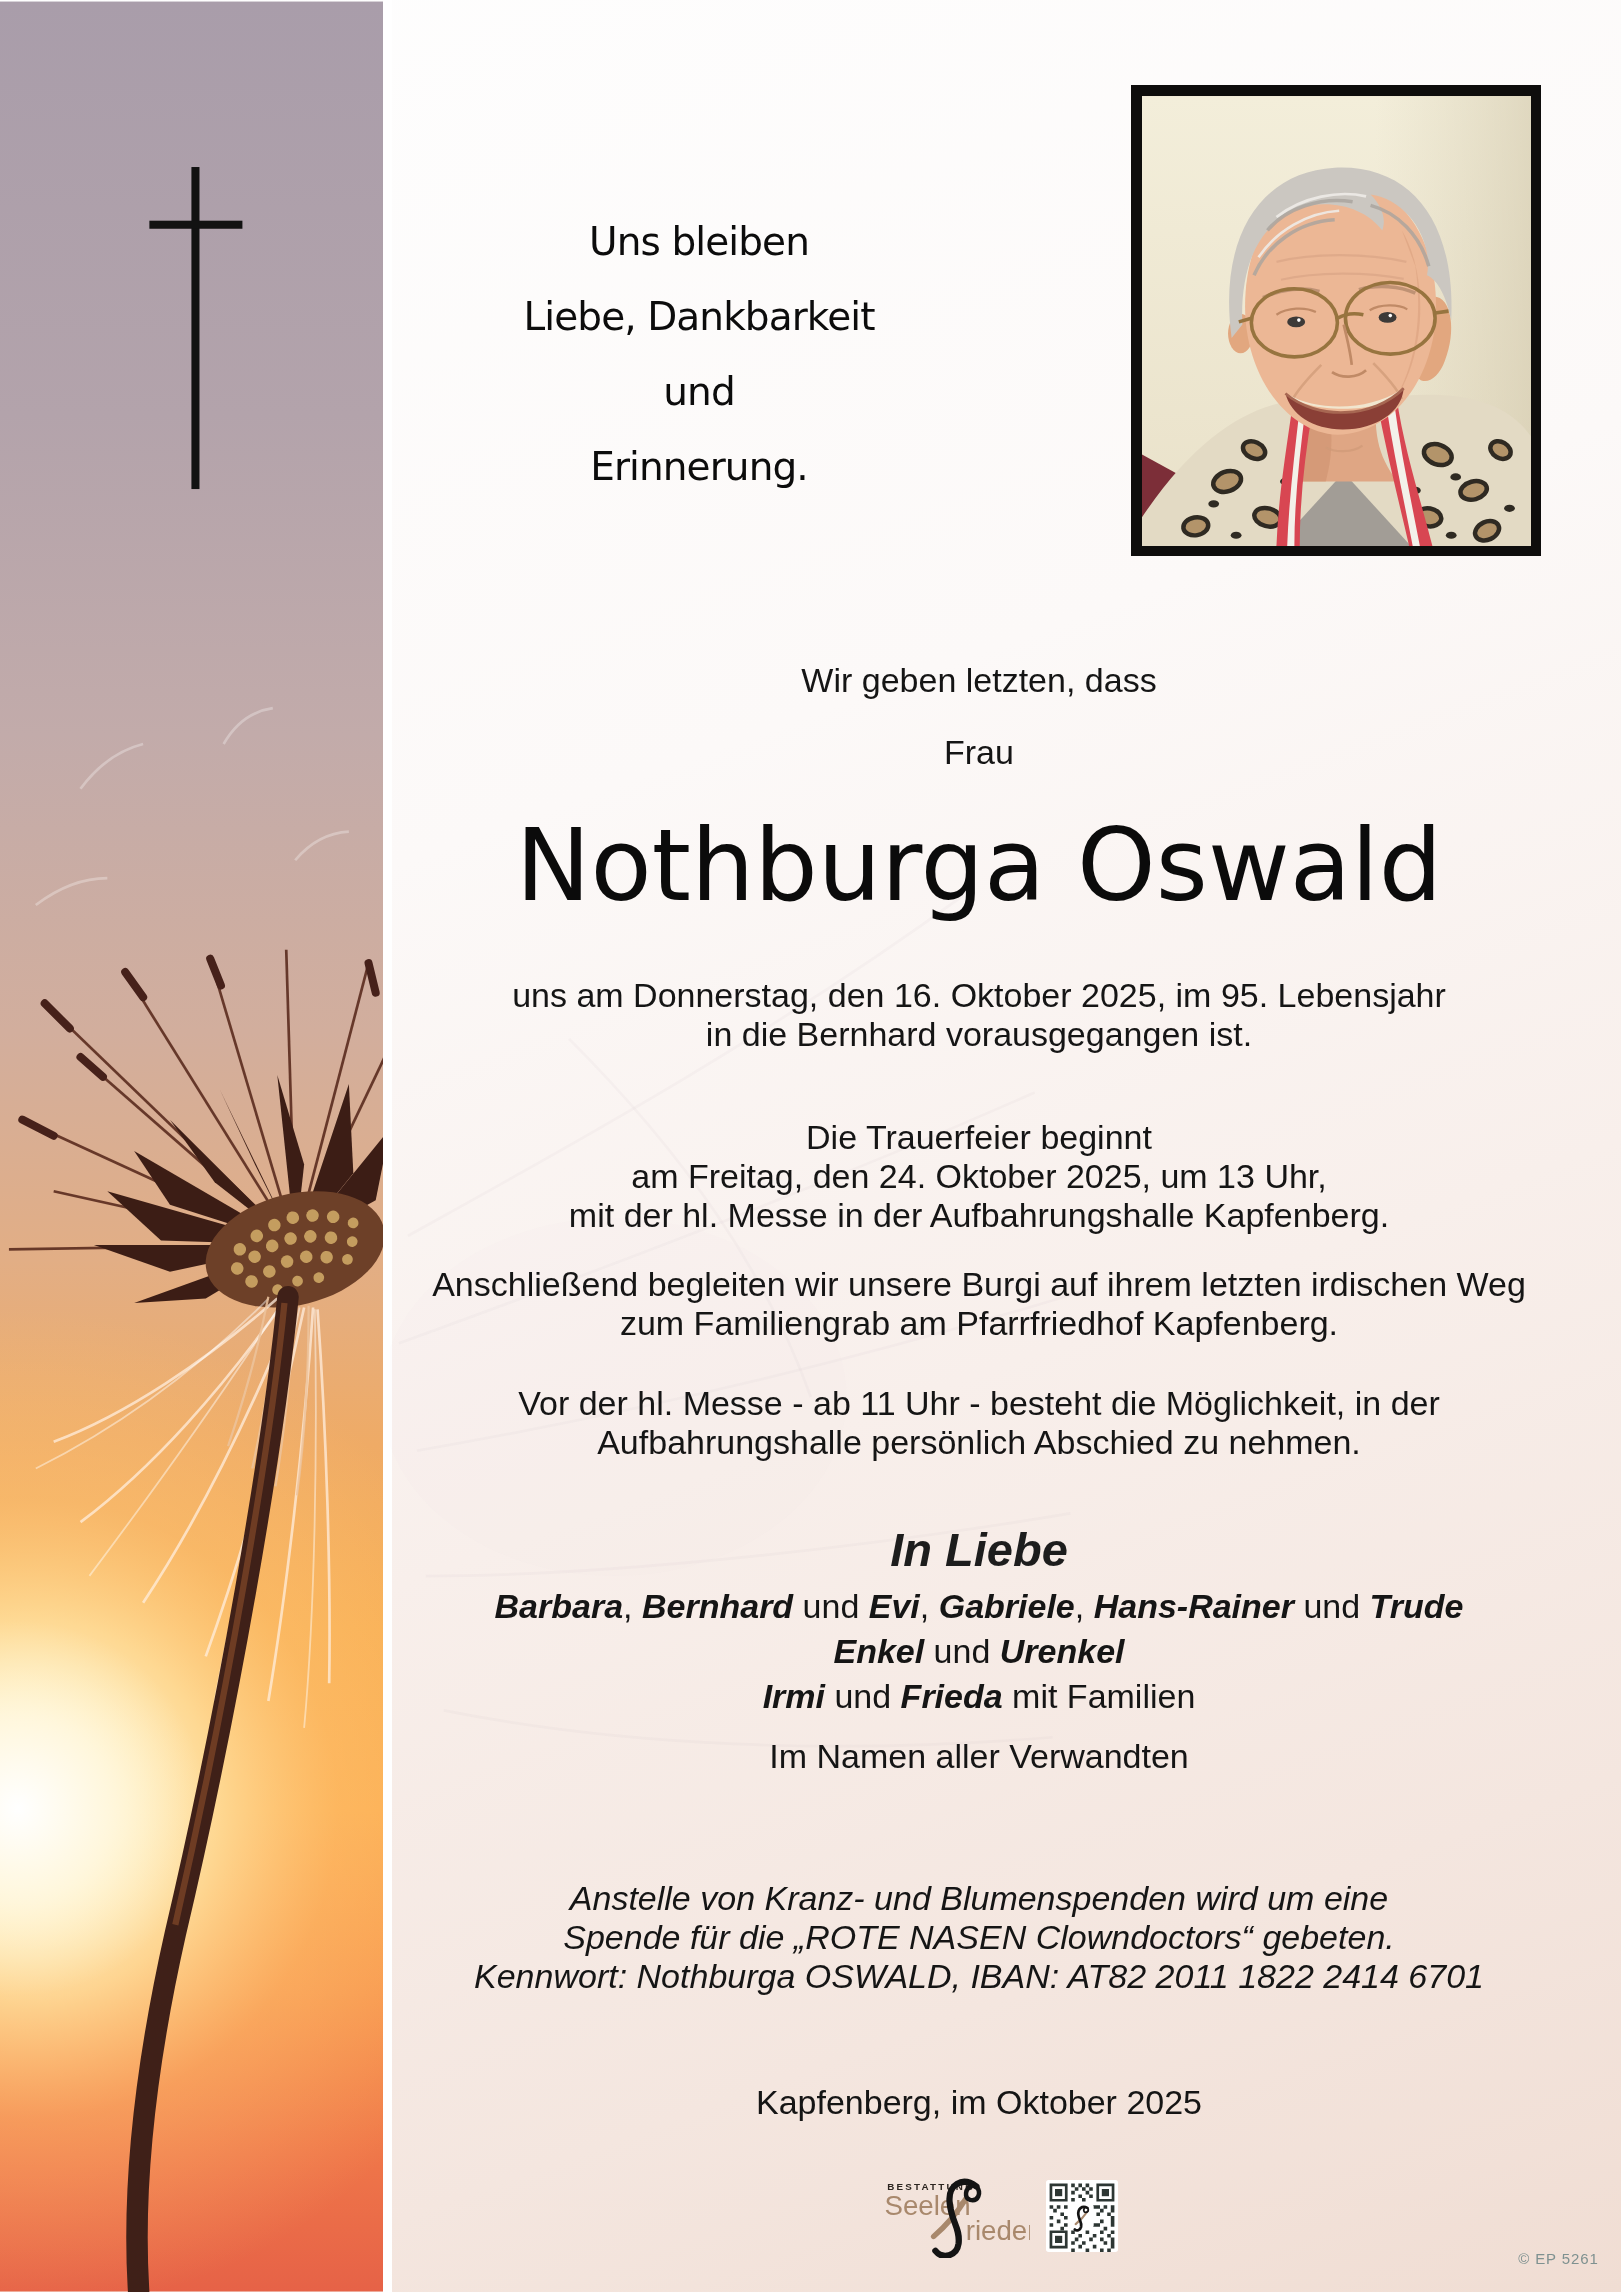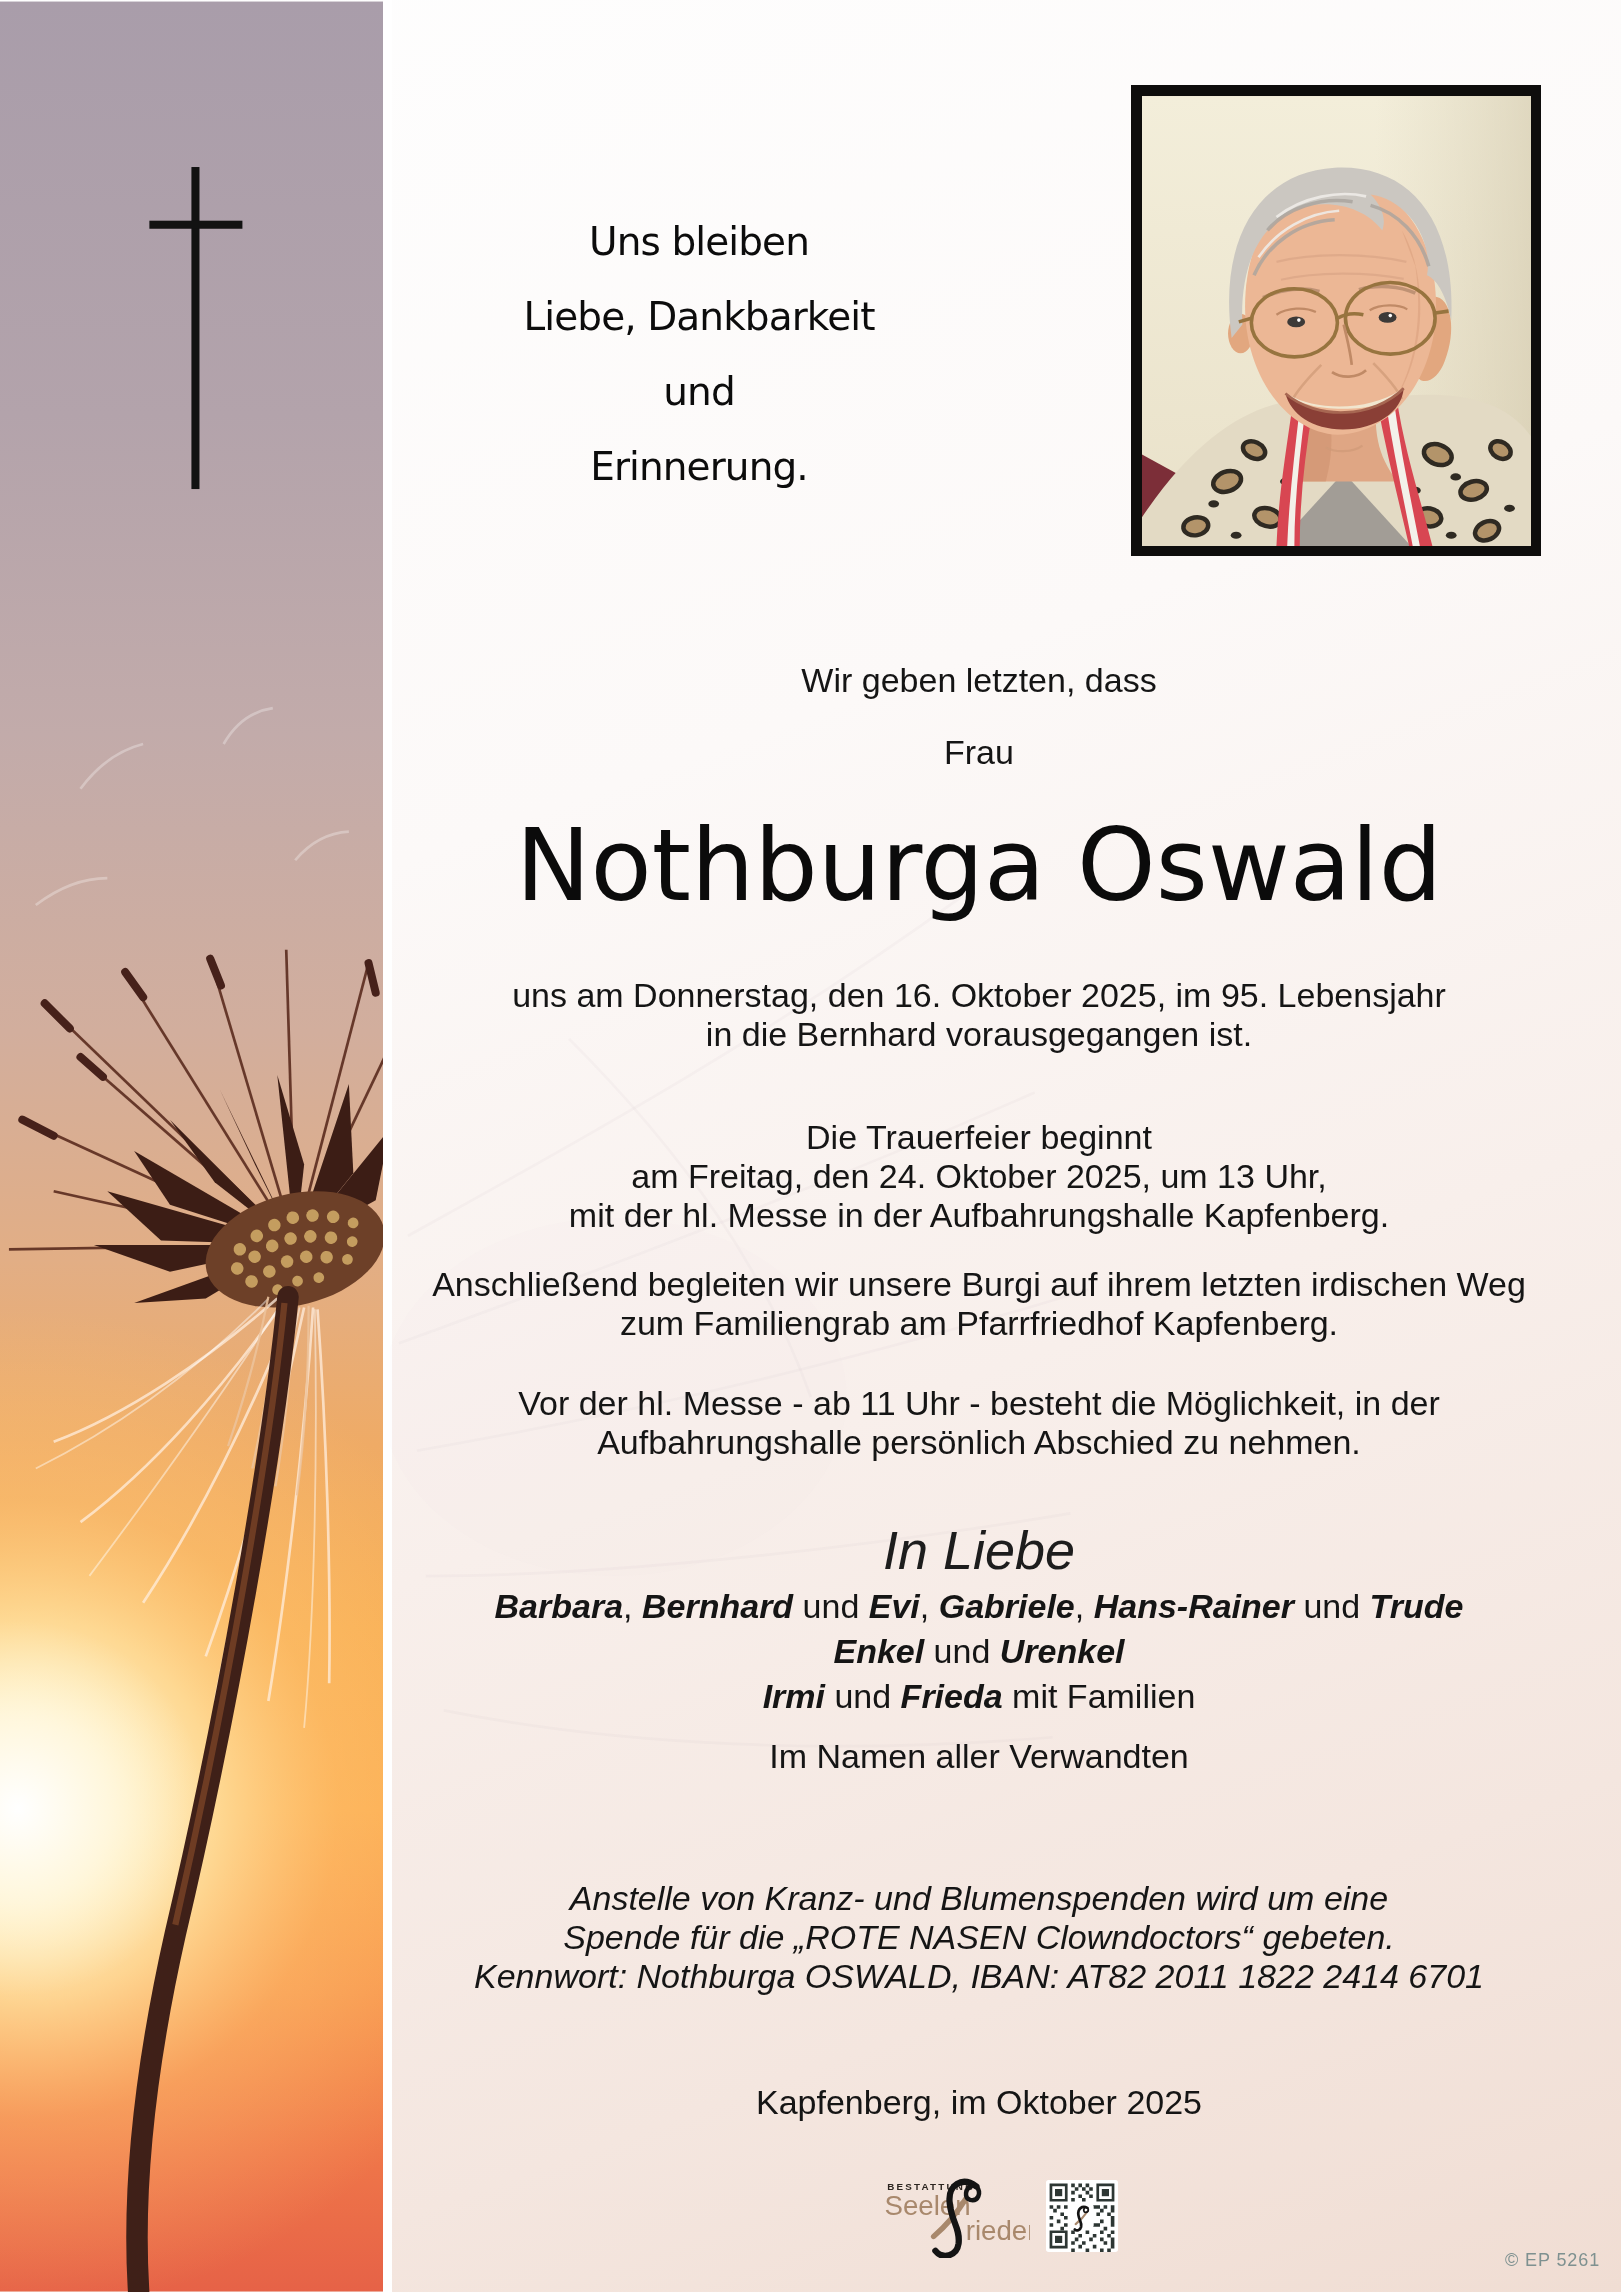--- a/index.html
+++ b/index.html
@@ -42,36 +42,36 @@
   .frau{top:733px;}
   .name{
     top:800px;
     font-family:"DejaVu Sans",sans-serif;
     font-size:100px;line-height:131px;letter-spacing:0px;color:#0b0b0b;
   }
   .death{top:976px;}
   .funeral{top:1118px;}
   .burial{top:1265px;}
   .farewell{top:1384px;text-align:center;}
-  .inliebe{top:1522px;font-style:italic;font-size:54px;line-height:56px;color:#1d1d1d;}
+  .inliebe{top:1522px;font-style:italic;font-size:47px;line-height:56px;color:#1d1d1d;font-weight:bold;}
   .mline1{top:1587px;}
   .mline2{top:1632px;}
   .mline3{top:1677px;}
   .closing{top:1737px;}
   .donation{top:1879px;font-style:italic;font-size:34px;line-height:39px;}
   .placedate{top:2083px;}
   .b{font-weight:bold;font-style:italic;}
   
   .footer{
     position:absolute;left:880px;top:2174px;width:242px;height:84px;
     display:flex;align-items:center;gap:16px;
   }
   .copyright{
     position:absolute;left:1505px;top:2250px;width:107px;
-    font-size:18px;letter-spacing:0.9px;color:#7e9190;text-align:left;
+    font-size:15px;letter-spacing:0.9px;color:#7e9190;text-align:center;
   }
 </style>
 </head>
 <body>
 
 <div class="page">
 
   <div class="strip">
     <svg width="390" height="2293" viewBox="0 0 436 2560" xmlns="http://www.w3.org/2000/svg">
       <defs>

